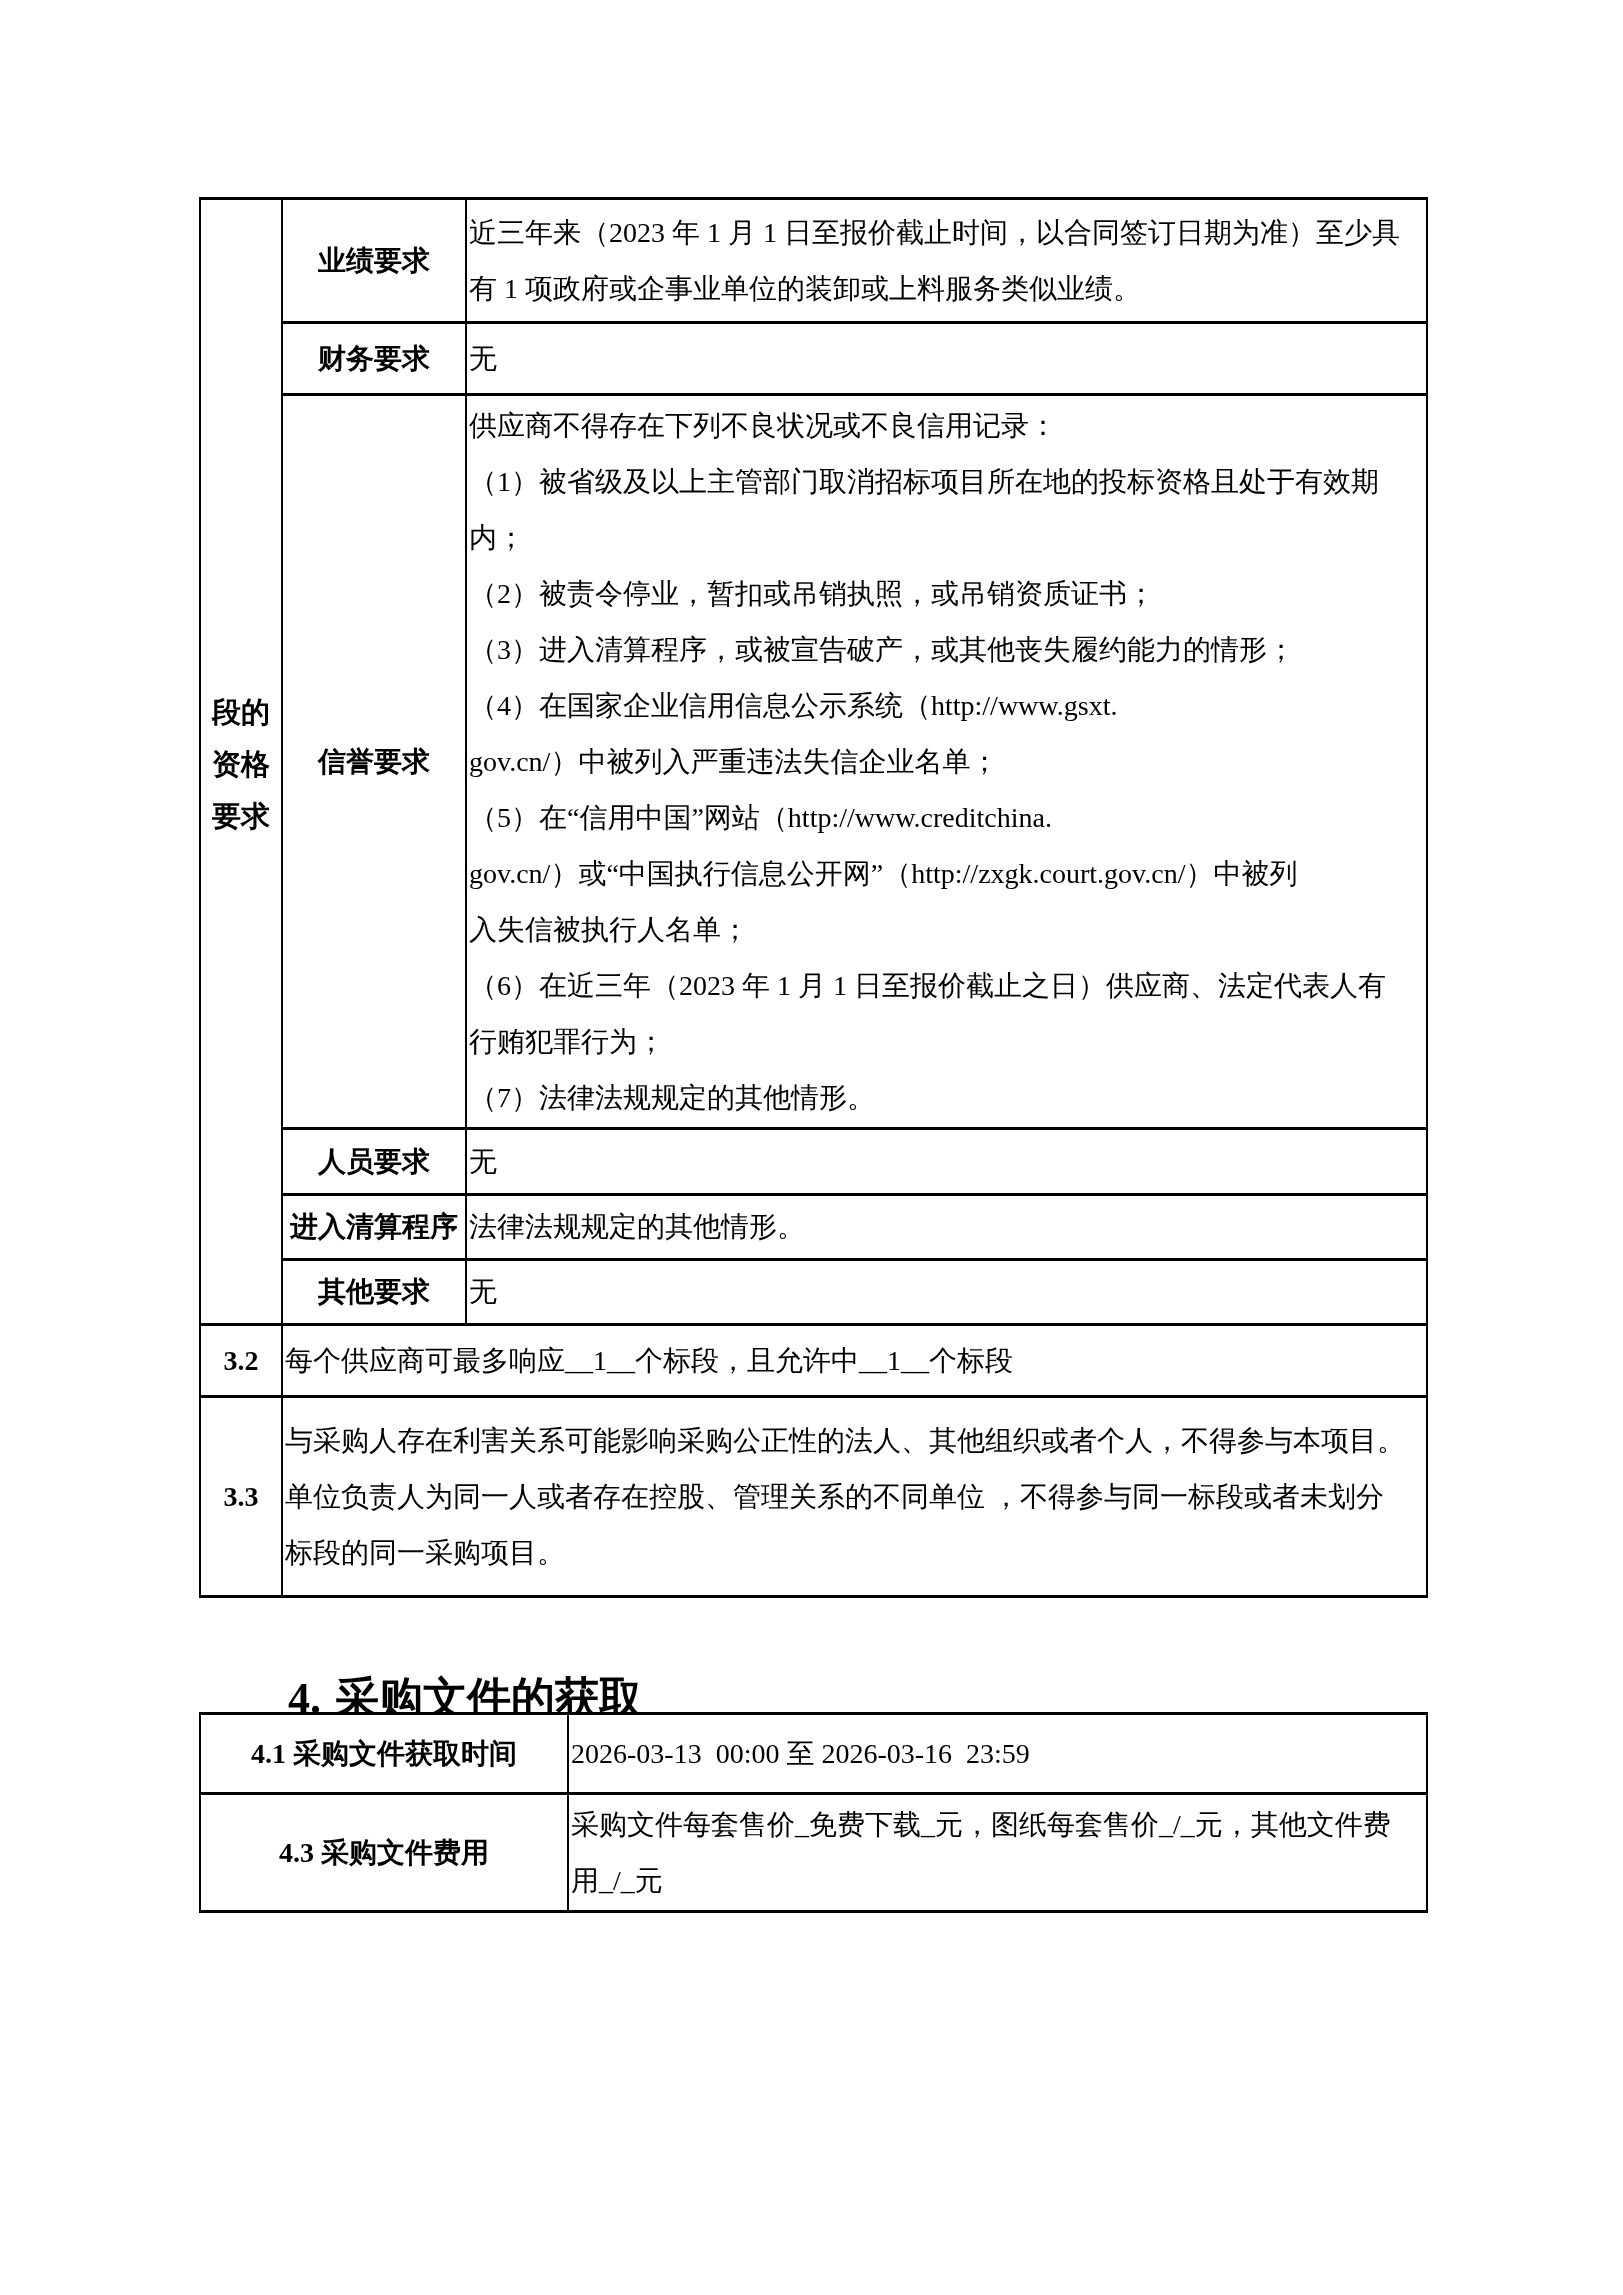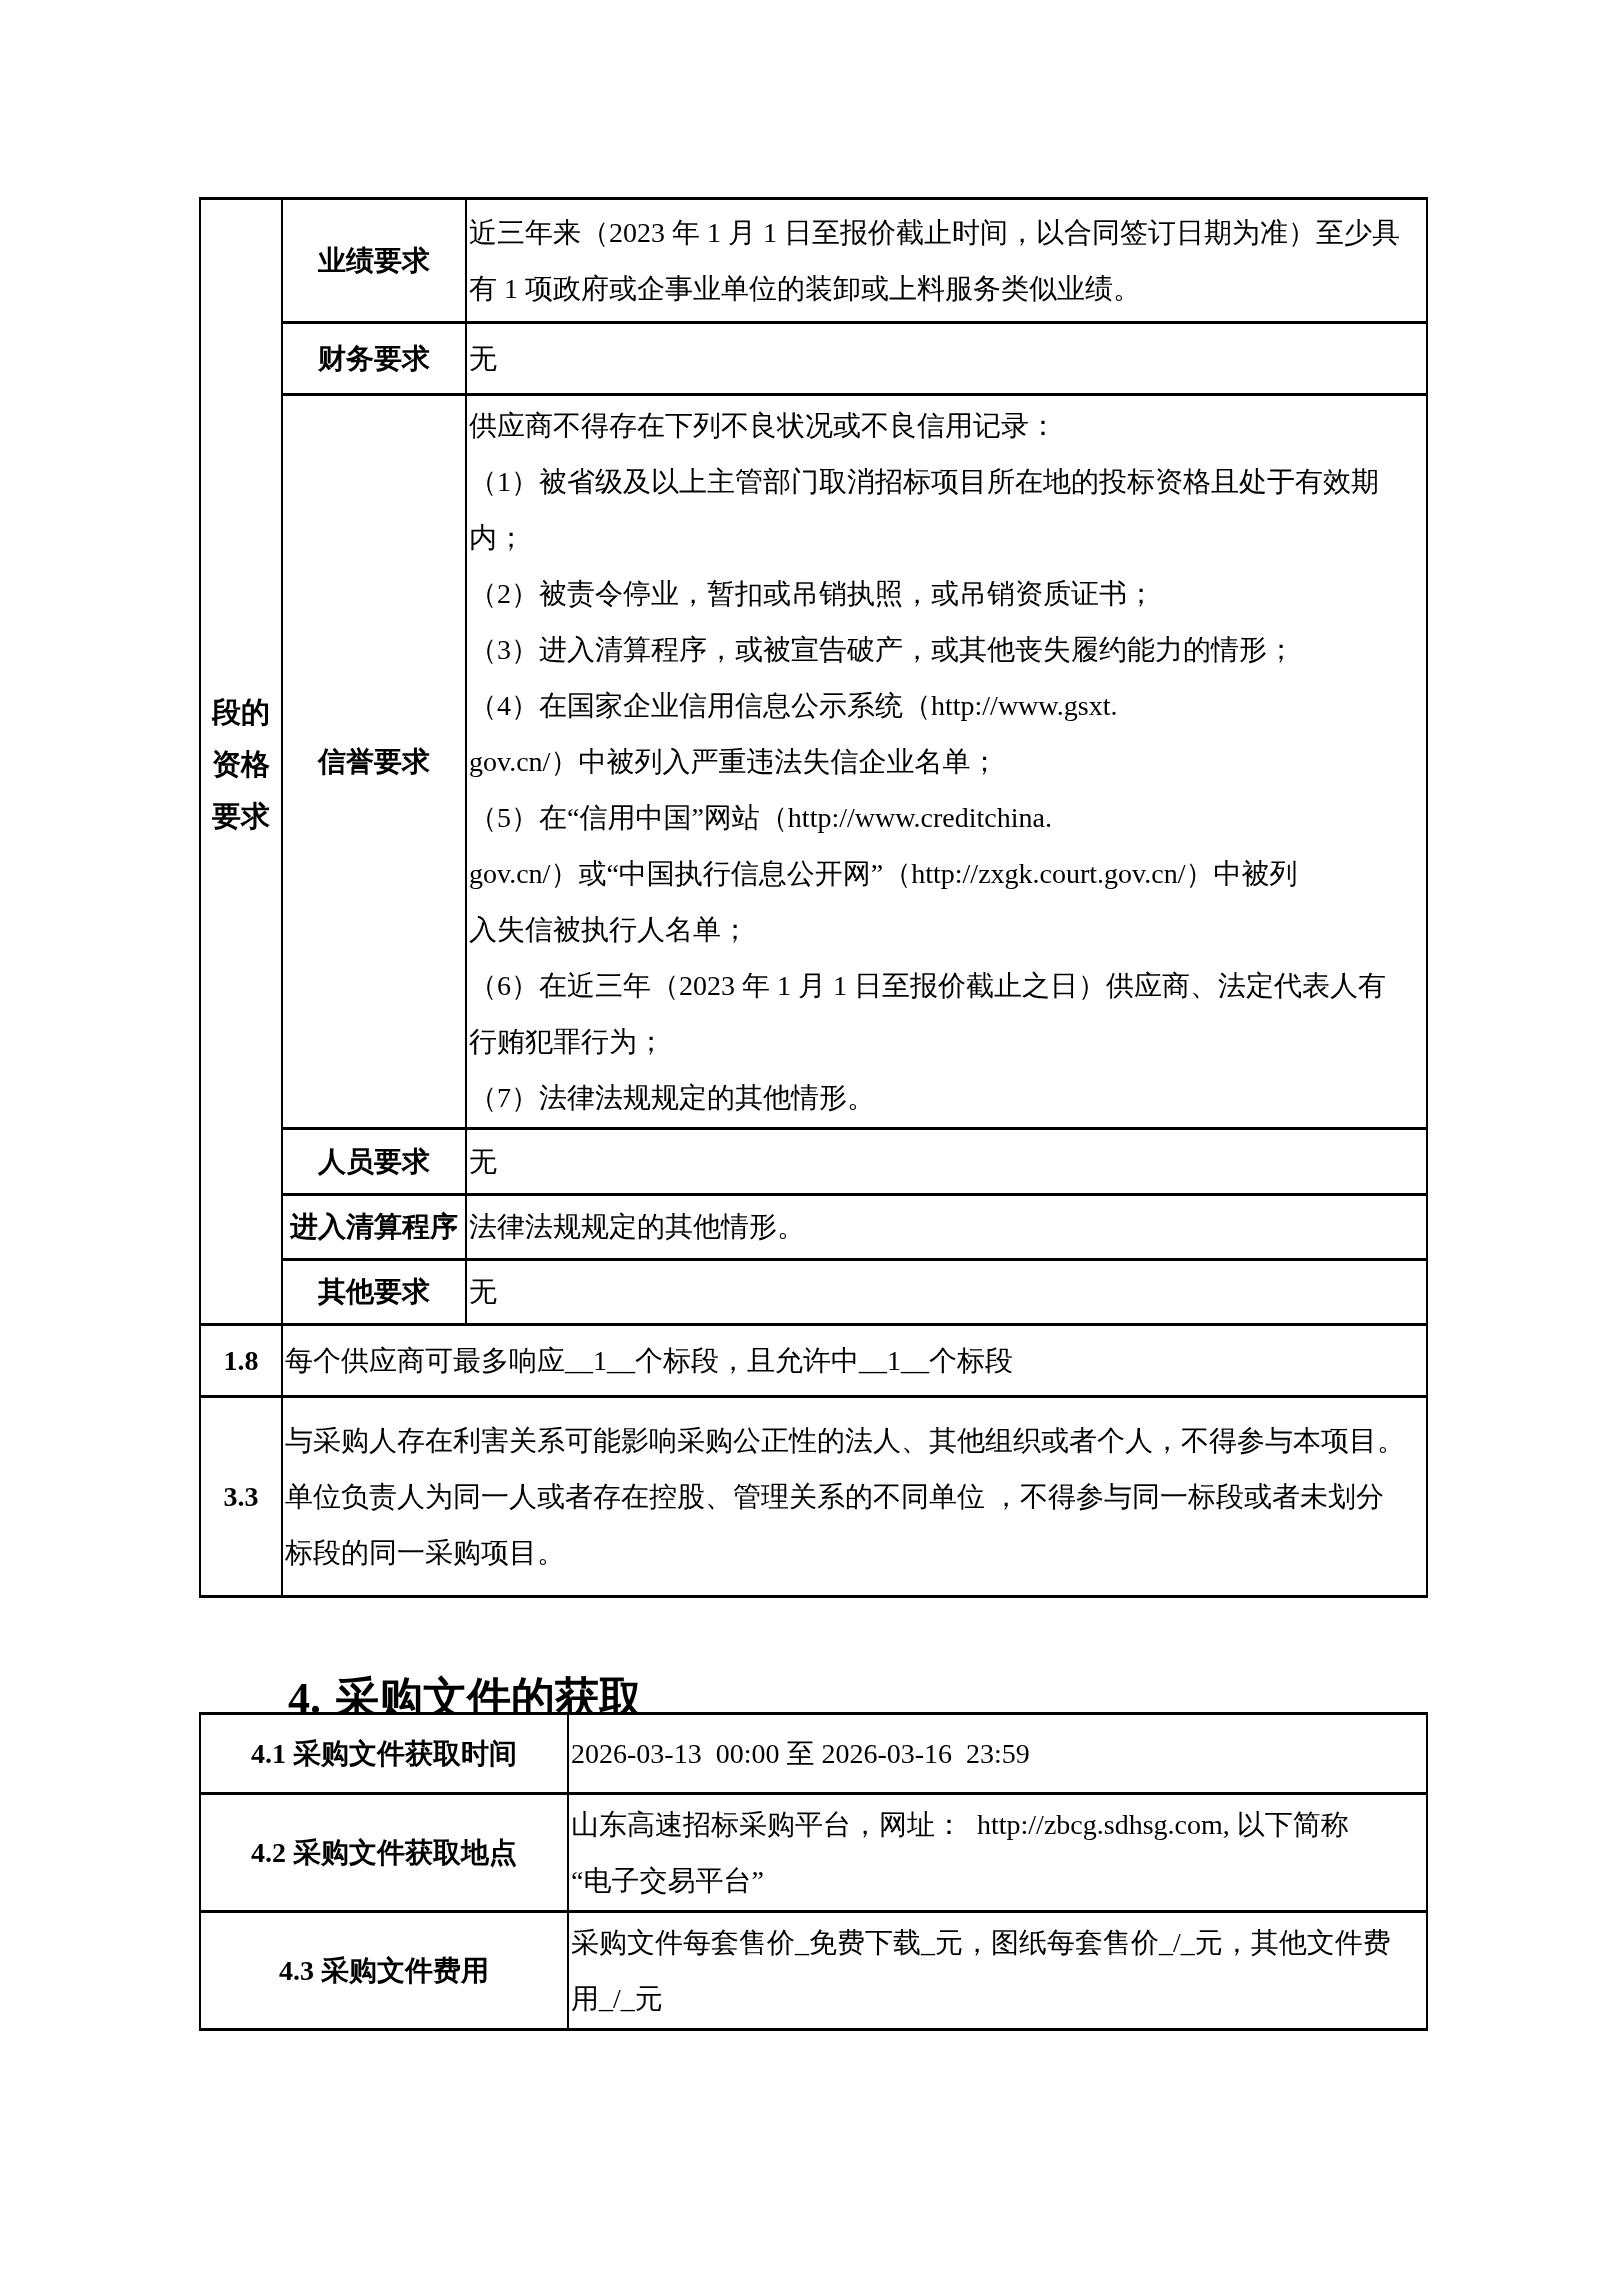--- a/index.html
+++ b/index.html
@@ -155,21 +155,21 @@
         <div class="lines">法律法规规定的其他情形。</div>
       </td>
     </tr>
     <tr class="r6">
       <td class="label-cell">其他要求</td>
       <td class="content-cell">
         <div class="lines">无</div>
       </td>
     </tr>
     <tr class="r7">
-      <td class="num-cell">1.8</td>
+      <td class="num-cell">3.2</td>
       <td class="content-cell" colspan="2">
         <div class="lines">每个供应商可最多响应__1__个标段，且允许中__1__个标段</div>
       </td>
     </tr>
     <tr class="r8">
       <td class="num-cell">3.3</td>
       <td class="content-cell" colspan="2">
         <div class="lines">与采购人存在利害关系可能影响采购公正性的法人、其他组织或者个人，不得参与本项目。
 单位负责人为同一人或者存在控股、管理关系的不同单位 ，不得参与同一标段或者未划分
 标段的同一采购项目。</div>
@@ -187,27 +187,20 @@
       <col class="c1">
         <col class="c2">
     </colgroup>
     <tbody>
         <tr class="tr41">
       <td class="label-cell">4.1 采购文件获取时间</td>
       <td class="content-cell">
         <div class="lines">2026-03-13  00:00 至 2026-03-16  23:59</div>
       </td>
     </tr>
-    <tr class="tr42">
-      <td class="label-cell">4.2 采购文件获取地点</td>
-      <td class="content-cell">
-        <div class="lines">山东高速招标采购平台，网址：  http://zbcg.sdhsg.com, 以下简称
-“电子交易平台”</div>
-      </td>
-    </tr>
     <tr class="tr43">
       <td class="label-cell">4.3 采购文件费用</td>
       <td class="content-cell">
         <div class="lines">采购文件每套售价_免费下载_元，图纸每套售价_/_元，其他文件费
 用_/_元</div>
       </td>
     </tr>
   </tbody>
     </table>
 

